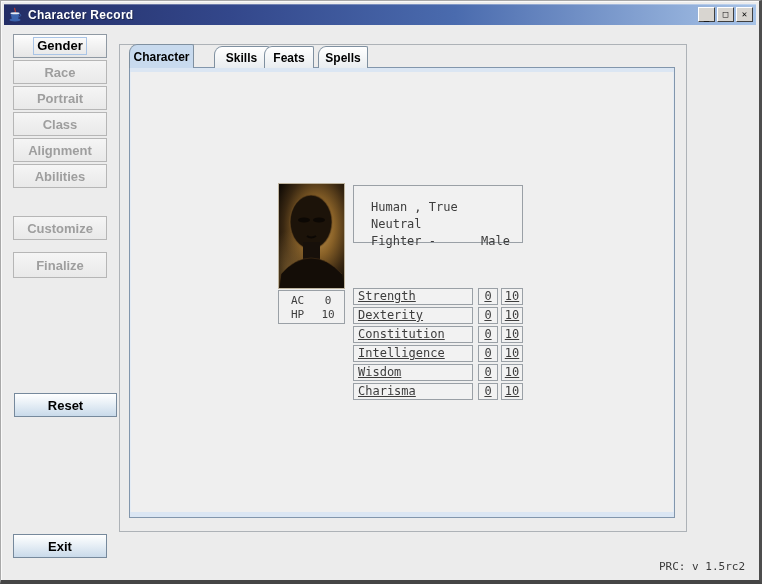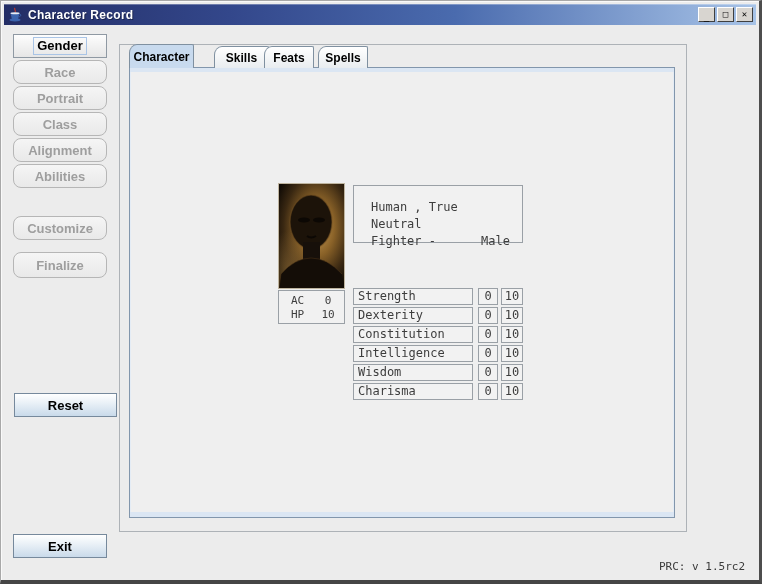--- a/index.html
+++ b/index.html
@@ -36,21 +36,20 @@
   .side-btn {
     position:absolute; left:12px; width:94px; height:24px;
     background:linear-gradient(#fdfdfd,#e6e6e6);
     border:1px solid #8f99a3; color:#000;
     font-weight:bold; font-size:13px; font-family:"Liberation Sans",sans-serif;
     display:flex; align-items:center; justify-content:center;
   }
   .side-btn.disabled {
     color:#9e9e9e; border-color:#b6b6b6;
     background:linear-gradient(#f5f5f5,#e9e9e9);
-    border-radius:8px;
   }
   .focus-box { border:1px solid #a9c4e6; padding:0px 3px 1px 3px; }
   .action-btn {
     background:linear-gradient(#ffffff,#eaf1f7 40%,#c9daea);
     border:1px solid #76899c;
   }
 
   
   .outer-rect {
     position:absolute; left:118px; top:43px; width:568px; height:488px;
@@ -89,21 +88,21 @@
     position:absolute; left:277px; top:289px; width:67px; height:34px;
     border:1px solid #9aa0a6; background:#f1f1f1; z-index:4;
     padding:3px 0 13px 12px; font-size:11px; line-height:14px;
   }
   .ac-row { display:flex; }
   .ac-row .lbl { width:24px; }
   .ac-row .val { width:26px; text-align:center; }
 
   .ab-label, .ab-mod, .ab-score {
     position:absolute; height:17px; border:1px solid #9aa0a6; background:#f2f2f2;
-    font-size:12px; line-height:15px; z-index:4;
+    font-size:12px; line-height:15px; z-index:4;text-decoration:underline;
   }
   .ab-label { left:352px; width:120px; padding-left:4px; }
   .ab-mod   { left:477px; width:20px; text-align:center; }
   .ab-score { left:500px; width:22px; text-align:center; }
 
   .version {
     position:absolute; right:14px; top:559px;
     font-family:"DejaVu Sans Mono",monospace; font-size:11px; color:#3a3a3a; z-index:5;
   }
 </style>

